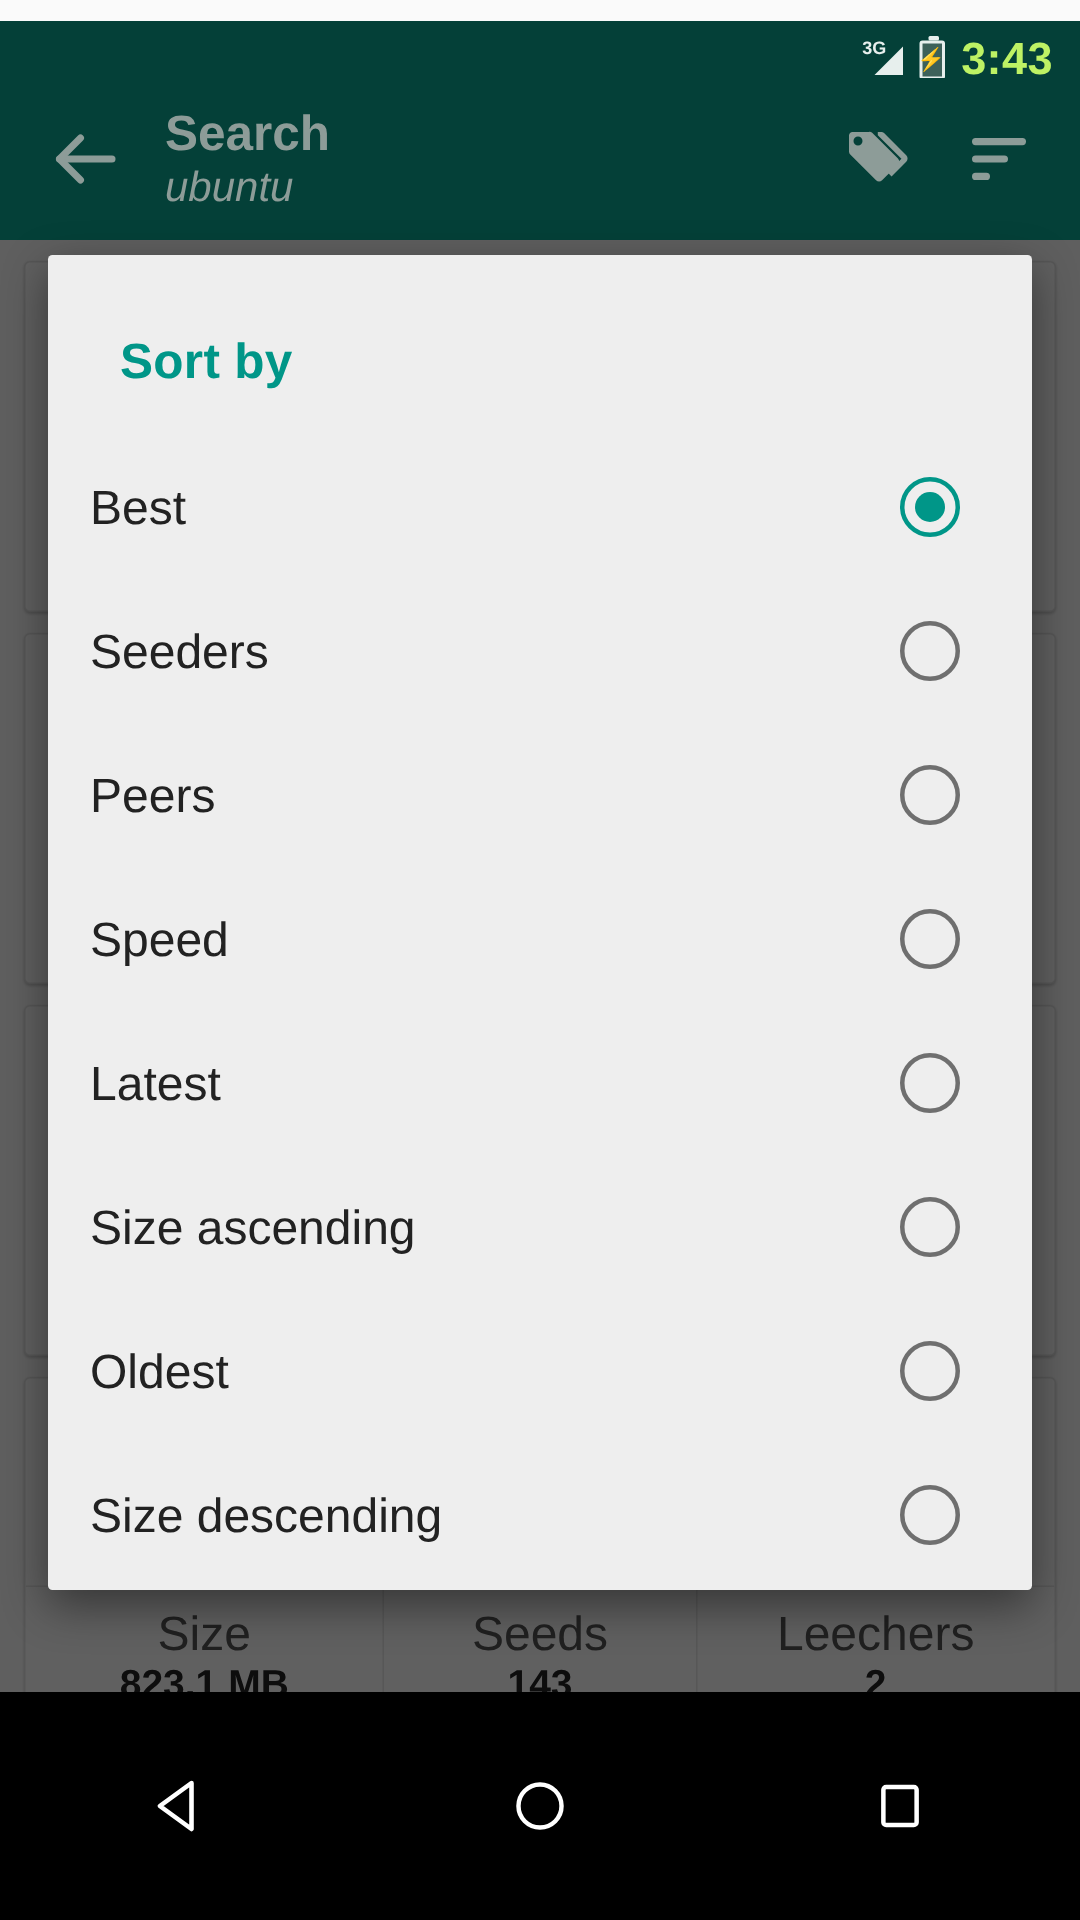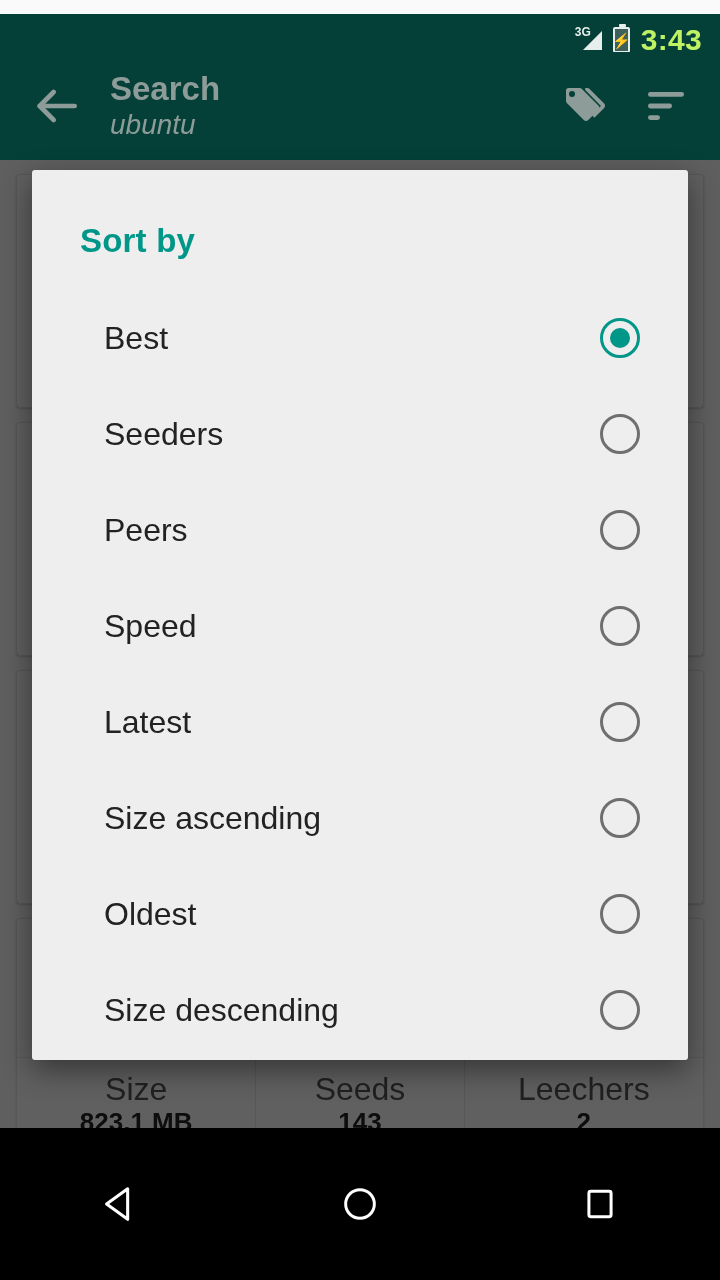--- a/index.html
+++ b/index.html
@@ -132,21 +132,21 @@
   }
   .dlg-title {
     font-size:33px; font-weight:bold; color:#009688;
     padding:52px 0 0 48px;
     letter-spacing:0.2px;
   }
   .dlg-list { margin-top:30px; }
   .dlg-row {
     height:96px;
     display:flex; align-items:center;
-    padding:0 48px 0 72px;
+    padding:0 48px 0 28px;
   }
   .dlg-label {
     flex:1;
     font-size:32px; color:#222222; line-height:1;
   }
   .radio {
     width:40px; height:40px; border-radius:50%;
     border:3px solid #6f6f6f;
     position:relative; flex:none;
   }

